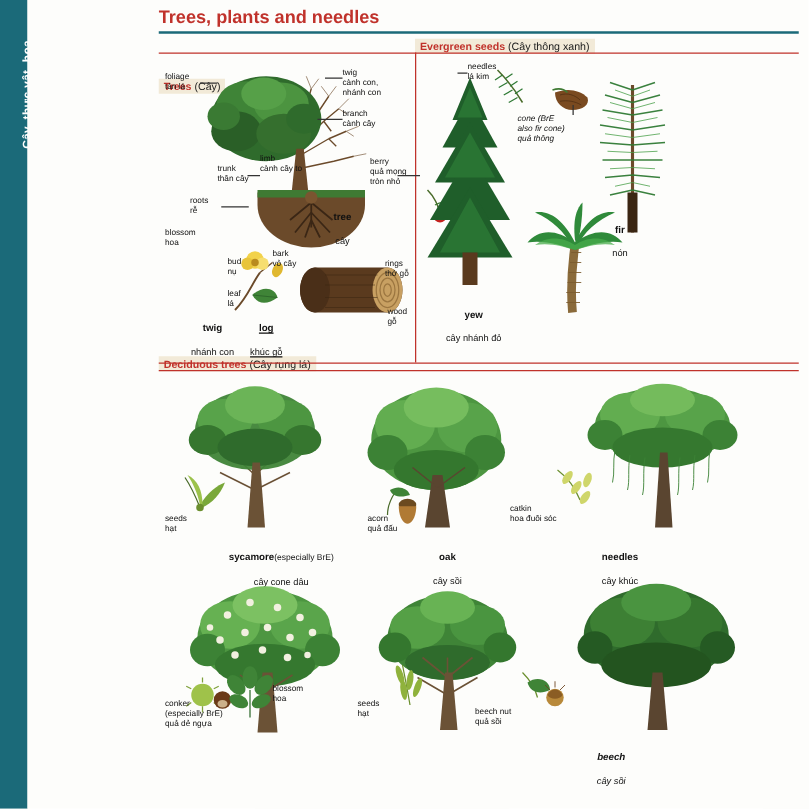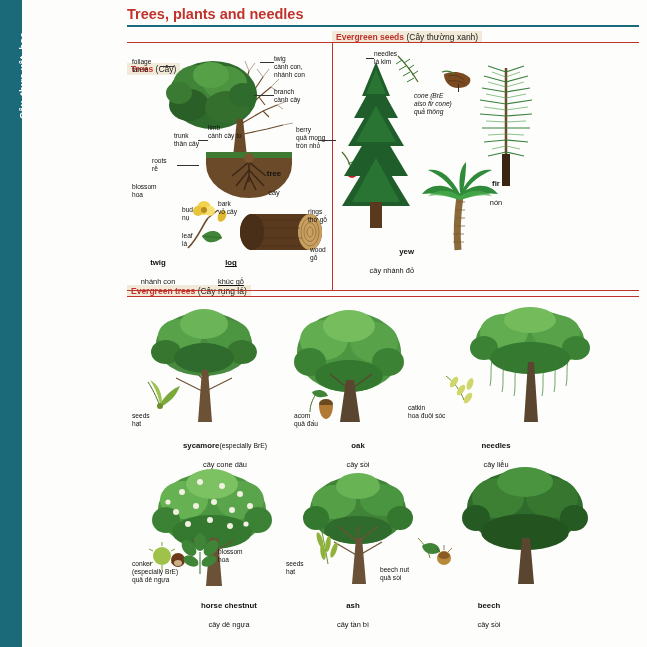--- a/index.html
+++ b/index.html
@@ -89,27 +89,27 @@
     <div class="title-rule"></div>
 
     <div class="sec-label" style="left:105px;top:31px;margin-top:32px;">
       <span>Trees</span>
       <span class="vi">(Cây)</span>
     </div>
     <div class="sec-rule" style="left:105px;top:42px;width:205px;"></div>
 
     <div class="sec-label" style="left:310px;top:31px;">
       <span>Evergreen seeds</span>
-      <span class="vi">(Cây thường xanh)</span>
+      <span class="vi">(Cây thông xanh)</span>
     </div>
     <div class="sec-rule" style="left:310px;top:42px;width:307px;"></div>
     <div class="sec-rule" style="left:310px;top:42px;width:1px;height:248px;"></div>
 
     <div class="sec-label" style="left:105px;top:285px;">
-      <span>Evergreen trees</span>
+      <span>Deciduous trees</span>
       <span class="vi">(Cây rụng lá)</span>
     </div>
     <div class="sec-rule" style="left:105px;top:296px;width:512px;"></div>
     <div class="sec-rule" style="left:105px;top:290px;width:512px;height:1px;background:#c0322b;"></div>
 
     <div class="art" style="left:145px;top:45px;">
       <svg width="150" height="125" viewBox="0 0 150 125">
 
         <g stroke="#6b4a2a" fill="none" stroke-width="1.1">
           <path d="M72 110 L72 62"></path>
@@ -222,25 +222,25 @@
     <div class="lbl" style="left:288px;top:246px;">wood
 gỗ</div>
     <div class="lbl" style="left:274px;top:126px;">berry
 quả mọng
 tròn nhỏ</div>
 
     <div class="nm" style="left:232px;top:160px;width:40px;">
       <b>tree</b><br>
       <span>cây</span>
     </div>
-    <div class="nm" style="left:108px;top:249px;width:56px;">
+    <div class="nm" style="left:120px;top:249px;width:56px;">
       <b>twig</b><br>
       <span>nhánh con</span>
     </div>
-    <div class="nm" style="left:182px;top:249px;width:54px;text-decoration:underline;">
+    <div class="nm" style="left:164px;top:249px;width:54px;text-decoration:underline;">
       <b>log</b><br>
       <span>khúc gỗ</span>
     </div>
 
     <div class="art" style="left:318px;top:52px;">
       <svg width="78" height="180" viewBox="0 0 78 180">
         <path d="M36 176 L36 28" stroke="#5a3a1e" stroke-width="3" fill="none"></path>
         <g fill="#1f5e2a">
           <path d="M36 10 L22 44 L50 44 Z"></path>
           <path d="M36 26 L14 66 L58 66 Z"></path>
@@ -314,21 +314,21 @@
         </g>
       </svg>
     </div>
 
     <div class="lbl" style="left:352px;top:50px;">needles
 lá kim</div>
     <div class="lbl it" style="left:392px;top:92px;">cone (BrE
 also fir cone)
 quả thông</div>
 
-    <div class="nm" style="left:322px;top:238px;width:70px;text-align:right;">
+    <div class="nm" style="left:322px;top:238px;width:70px;">
       <b>yew</b><br>
       <span>cây nhánh đỏ</span>
     </div>
     <div class="nm" style="left:452px;top:170px;width:44px;">
       <b>fir</b><br>
       <span>nón</span>
     </div>
 
     <div class="art" style="left:128px;top:300px;">
       <svg width="110" height="125" viewBox="0 0 110 125">
@@ -425,21 +425,21 @@
     <div class="nm" style="left:138px;top:432px;width:130px;">
       <b>sycamore</b><span class="it" style="position:static;font-size:6.8px;">(especially BrE)</span><br>
       <span>cây cone dâu</span>
     </div>
     <div class="nm" style="left:306px;top:432px;width:60px;">
       <b>oak</b><br>
       <span>cây sồi</span>
     </div>
     <div class="nm" style="left:440px;top:432px;width:68px;">
       <b>needles</b><br>
-      <span>cây liễu</span>
+      <span>cây khúc</span>
     </div>
 
     <div class="art" style="left:130px;top:462px;">
       <svg width="120" height="126" viewBox="0 0 120 126">
         <g>
           <ellipse cx="60" cy="48" rx="54" ry="38" fill="#4d9641"></ellipse>
           <ellipse cx="32" cy="38" rx="24" ry="19" fill="#66b152"></ellipse>
           <ellipse cx="88" cy="38" rx="24" ry="19" fill="#5aa54b"></ellipse>
           <ellipse cx="60" cy="22" rx="26" ry="15" fill="#7cc162"></ellipse>
           <ellipse cx="14" cy="58" rx="14" ry="13" fill="#3c8235"></ellipse>
@@ -550,29 +550,21 @@
     <div class="lbl" style="left:110px;top:560px;"><span>conker
 (especially BrE)
 quả dẻ ngựa</span></div>
     <div class="lbl" style="left:196px;top:548px;">blossom
 hoa</div>
     <div class="lbl" style="left:264px;top:560px;">seeds
 hạt</div>
     <div class="lbl" style="left:358px;top:566px;">beech nut
 quả sồi</div>
 
-    <div class="nm" style="left:152px;top:592px;width:110px;">
-      <b>horse chestnut</b><br>
-      <span>cây dẻ ngựa</span>
-    </div>
-    <div class="nm" style="left:300px;top:592px;width:62px;">
-      <b>ash</b><br>
-      <span>cây tần bì</span>
-    </div>
-    <div class="nm" style="left:436px;top:592px;width:62px;">
+    <div class="nm" style="left:436px;top:592px;width:62px;font-style:italic;">
       <b>beech</b><br>
       <span>cây sồi</span>
     </div>
 
     <div class="leader" style="left:138px;top:66px;width:14px;height:1px;"></div>
     <div class="leader" style="left:238px;top:62px;width:14px;height:1px;"></div>
     <div class="leader" style="left:232px;top:95px;width:20px;height:1px;"></div>
     <div class="leader" style="left:176px;top:140px;width:10px;height:1px;"></div>
     <div class="leader" style="left:155px;top:165px;width:22px;height:1px;"></div>
     <div class="leader" style="left:296px;top:140px;width:18px;height:1px;"></div>

